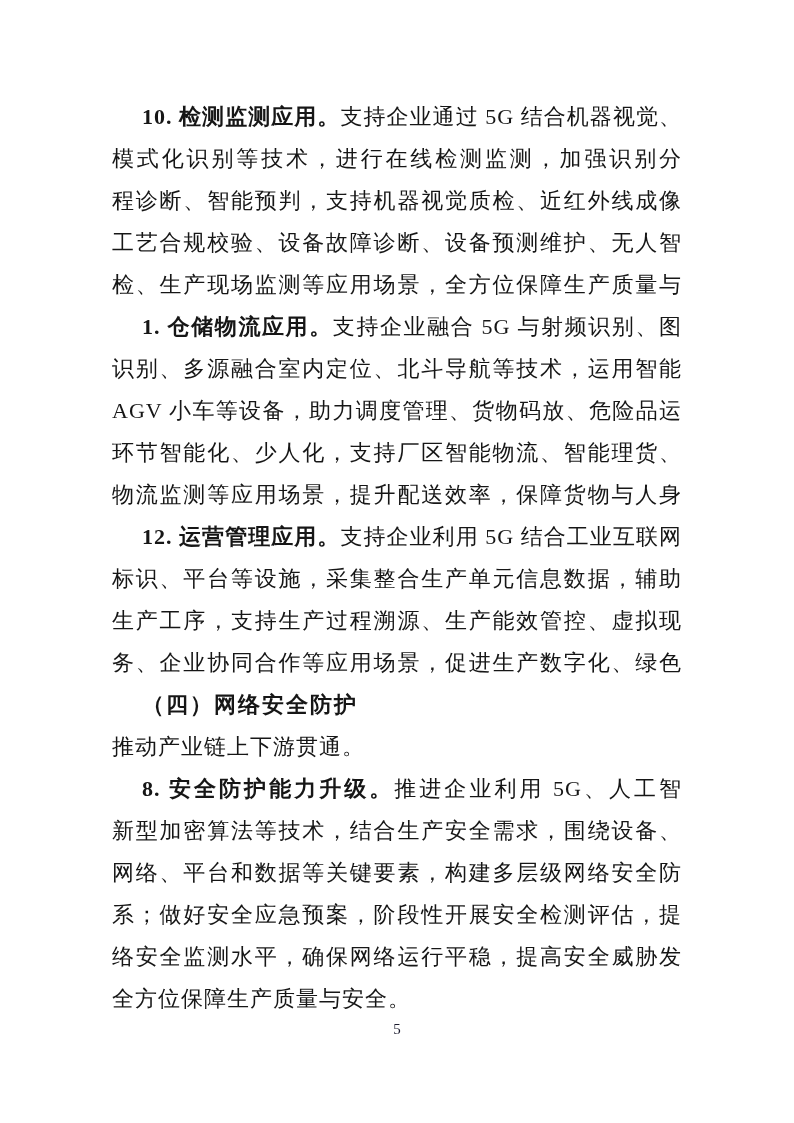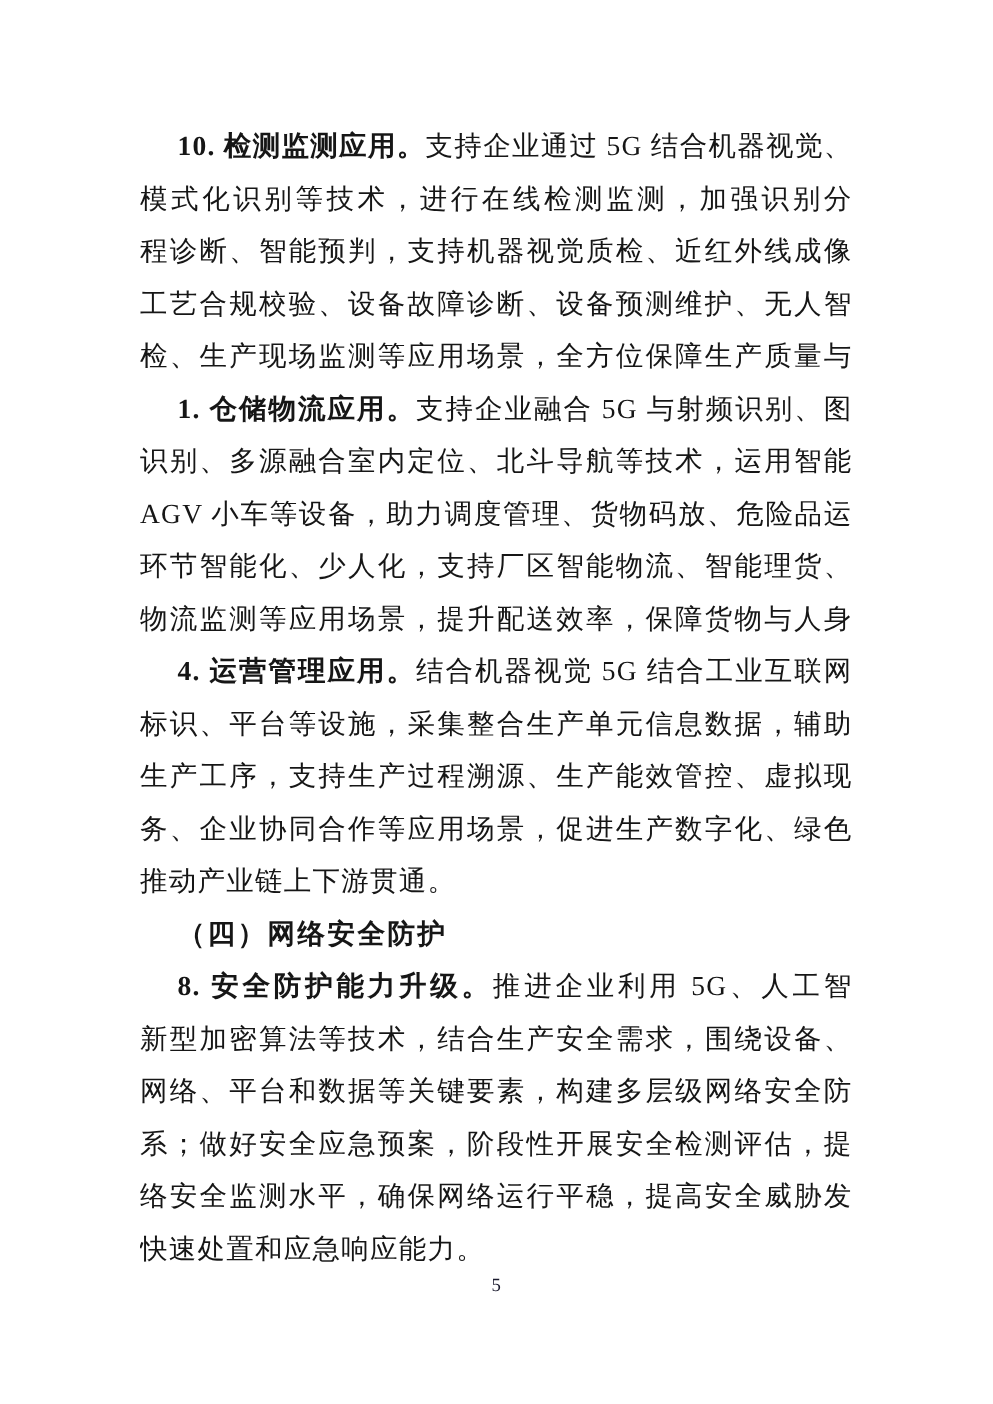--- a/index.html
+++ b/index.html
@@ -65,27 +65,27 @@
       <div class="line justify indent"><span class="bold">10. 检测监测应用。</span><span>支持企业通过 5G 结合机器视觉、</span></div>
       <div class="line justify"><span>模式化识别等技术，进行在线检测监测，加强识别分析、远</span></div>
       <div class="line justify"><span>程诊断、智能预判，支持机器视觉质检、近红外线成像分析、</span></div>
       <div class="line justify"><span>工艺合规校验、设备故障诊断、设备预测维护、无人智能巡</span></div>
       <div class="line justify"><span>检、生产现场监测等应用场景，全方位保障生产质量与安全。</span></div>
       <div class="line justify indent"><span class="bold">1. 仓储物流应用。</span><span>支持企业融合 5G 与射频识别、图像</span></div>
       <div class="line justify"><span>识别、多源融合室内定位、北斗导航等技术，运用智能天车、</span></div>
       <div class="line justify"><span>AGV 小车等设备，助力调度管理、货物码放、危险品运输等</span></div>
       <div class="line justify"><span>环节智能化、少人化，支持厂区智能物流、智能理货、全域</span></div>
       <div class="line justify"><span>物流监测等应用场景，提升配送效率，保障货物与人身安全。</span></div>
-      <div class="line justify indent"><span class="bold">4. 运营管理应用。</span><span>结合机器视觉 5G 结合工业互联网</span></div>
+      <div class="line justify indent"><span class="bold">12. 运营管理应用。</span><span>支持企业利用 5G 结合工业互联网</span></div>
       <div class="line justify"><span>标识、平台等设施，采集整合生产单元信息数据，辅助优化</span></div>
       <div class="line justify"><span>生产工序，支持生产过程溯源、生产能效管控、虚拟现场服</span></div>
       <div class="line justify"><span>务、企业协同合作等应用场景，促进生产数字化、绿色化，</span></div>
+      <div class="line indent heading"><span class="bold">（四）网络安全防护</span></div>
       <div class="line"><span>推动产业链上下游贯通。</span></div>
-      <div class="line indent heading"><span class="bold">（四）网络安全防护</span></div>
       <div class="line justify indent"><span class="bold">8. 安全防护能力升级。</span><span>推进企业利用 5G、人工智能、</span></div>
       <div class="line justify"><span>新型加密算法等技术，结合生产安全需求，围绕设备、控制、</span></div>
       <div class="line justify"><span>网络、平台和数据等关键要素，构建多层级网络安全防护体</span></div>
       <div class="line justify"><span>系；做好安全应急预案，阶段性开展安全检测评估，提升网</span></div>
       <div class="line justify"><span>络安全监测水平，确保网络运行平稳，提高安全威胁发现、</span></div>
-      <div class="line"><span>快速处置和应急响应能力。</span></div>
+      <div class="line"><span>全方位保障生产质量与安全。</span></div>
     </div>
   <div class="page-number">5</div>
 </div>
 
 </body></html>

